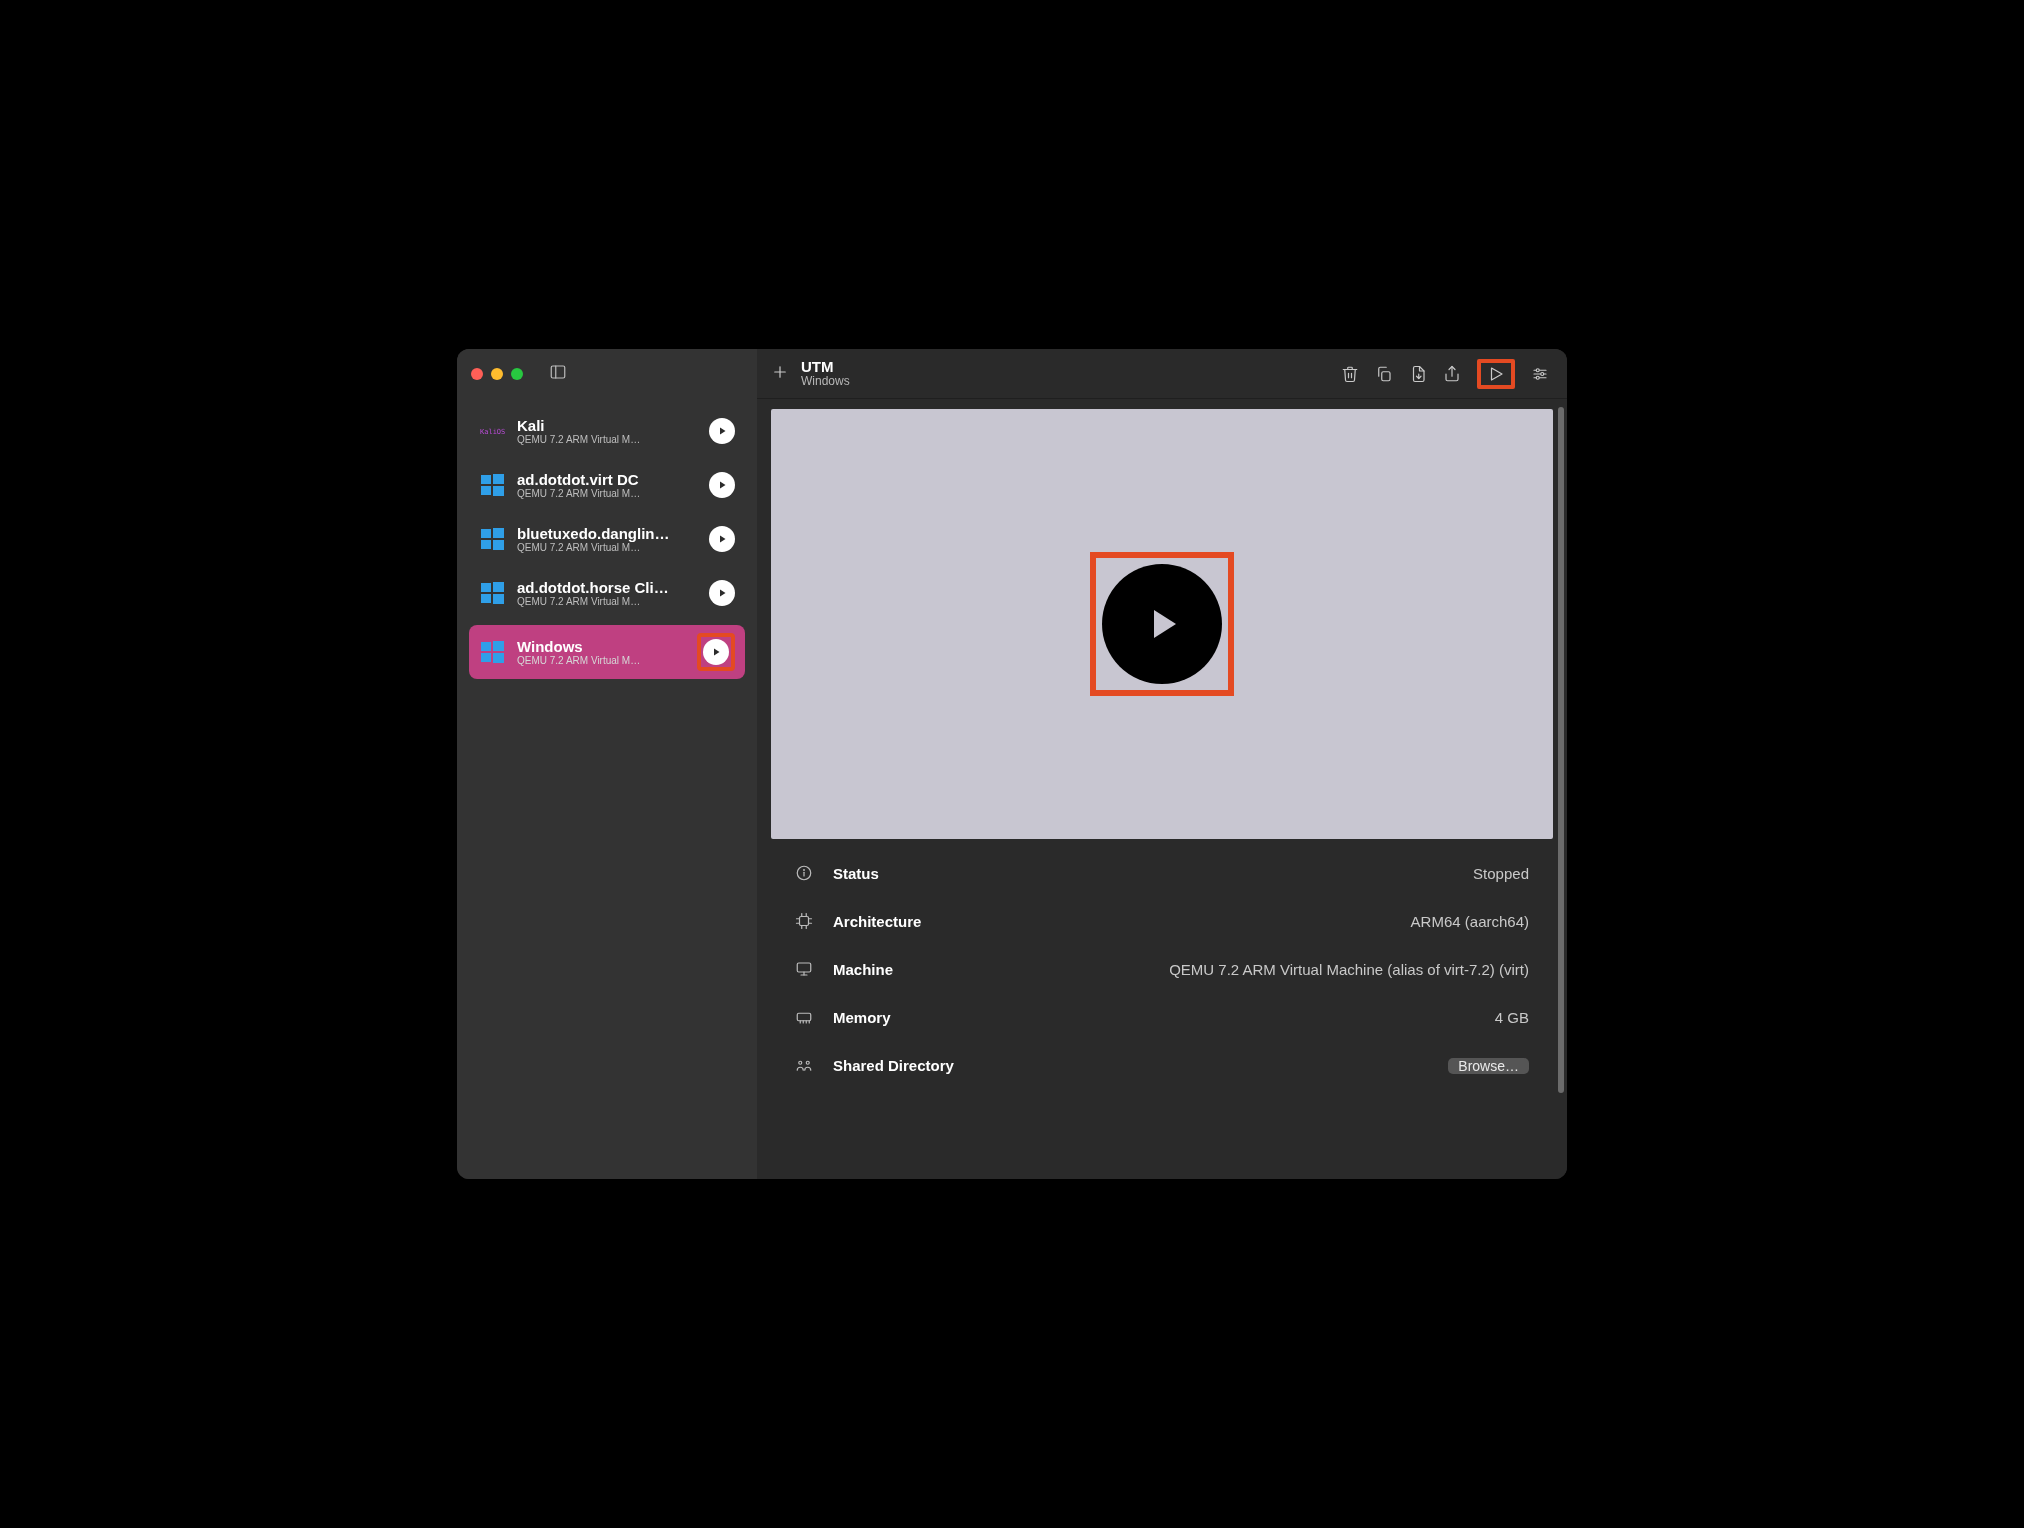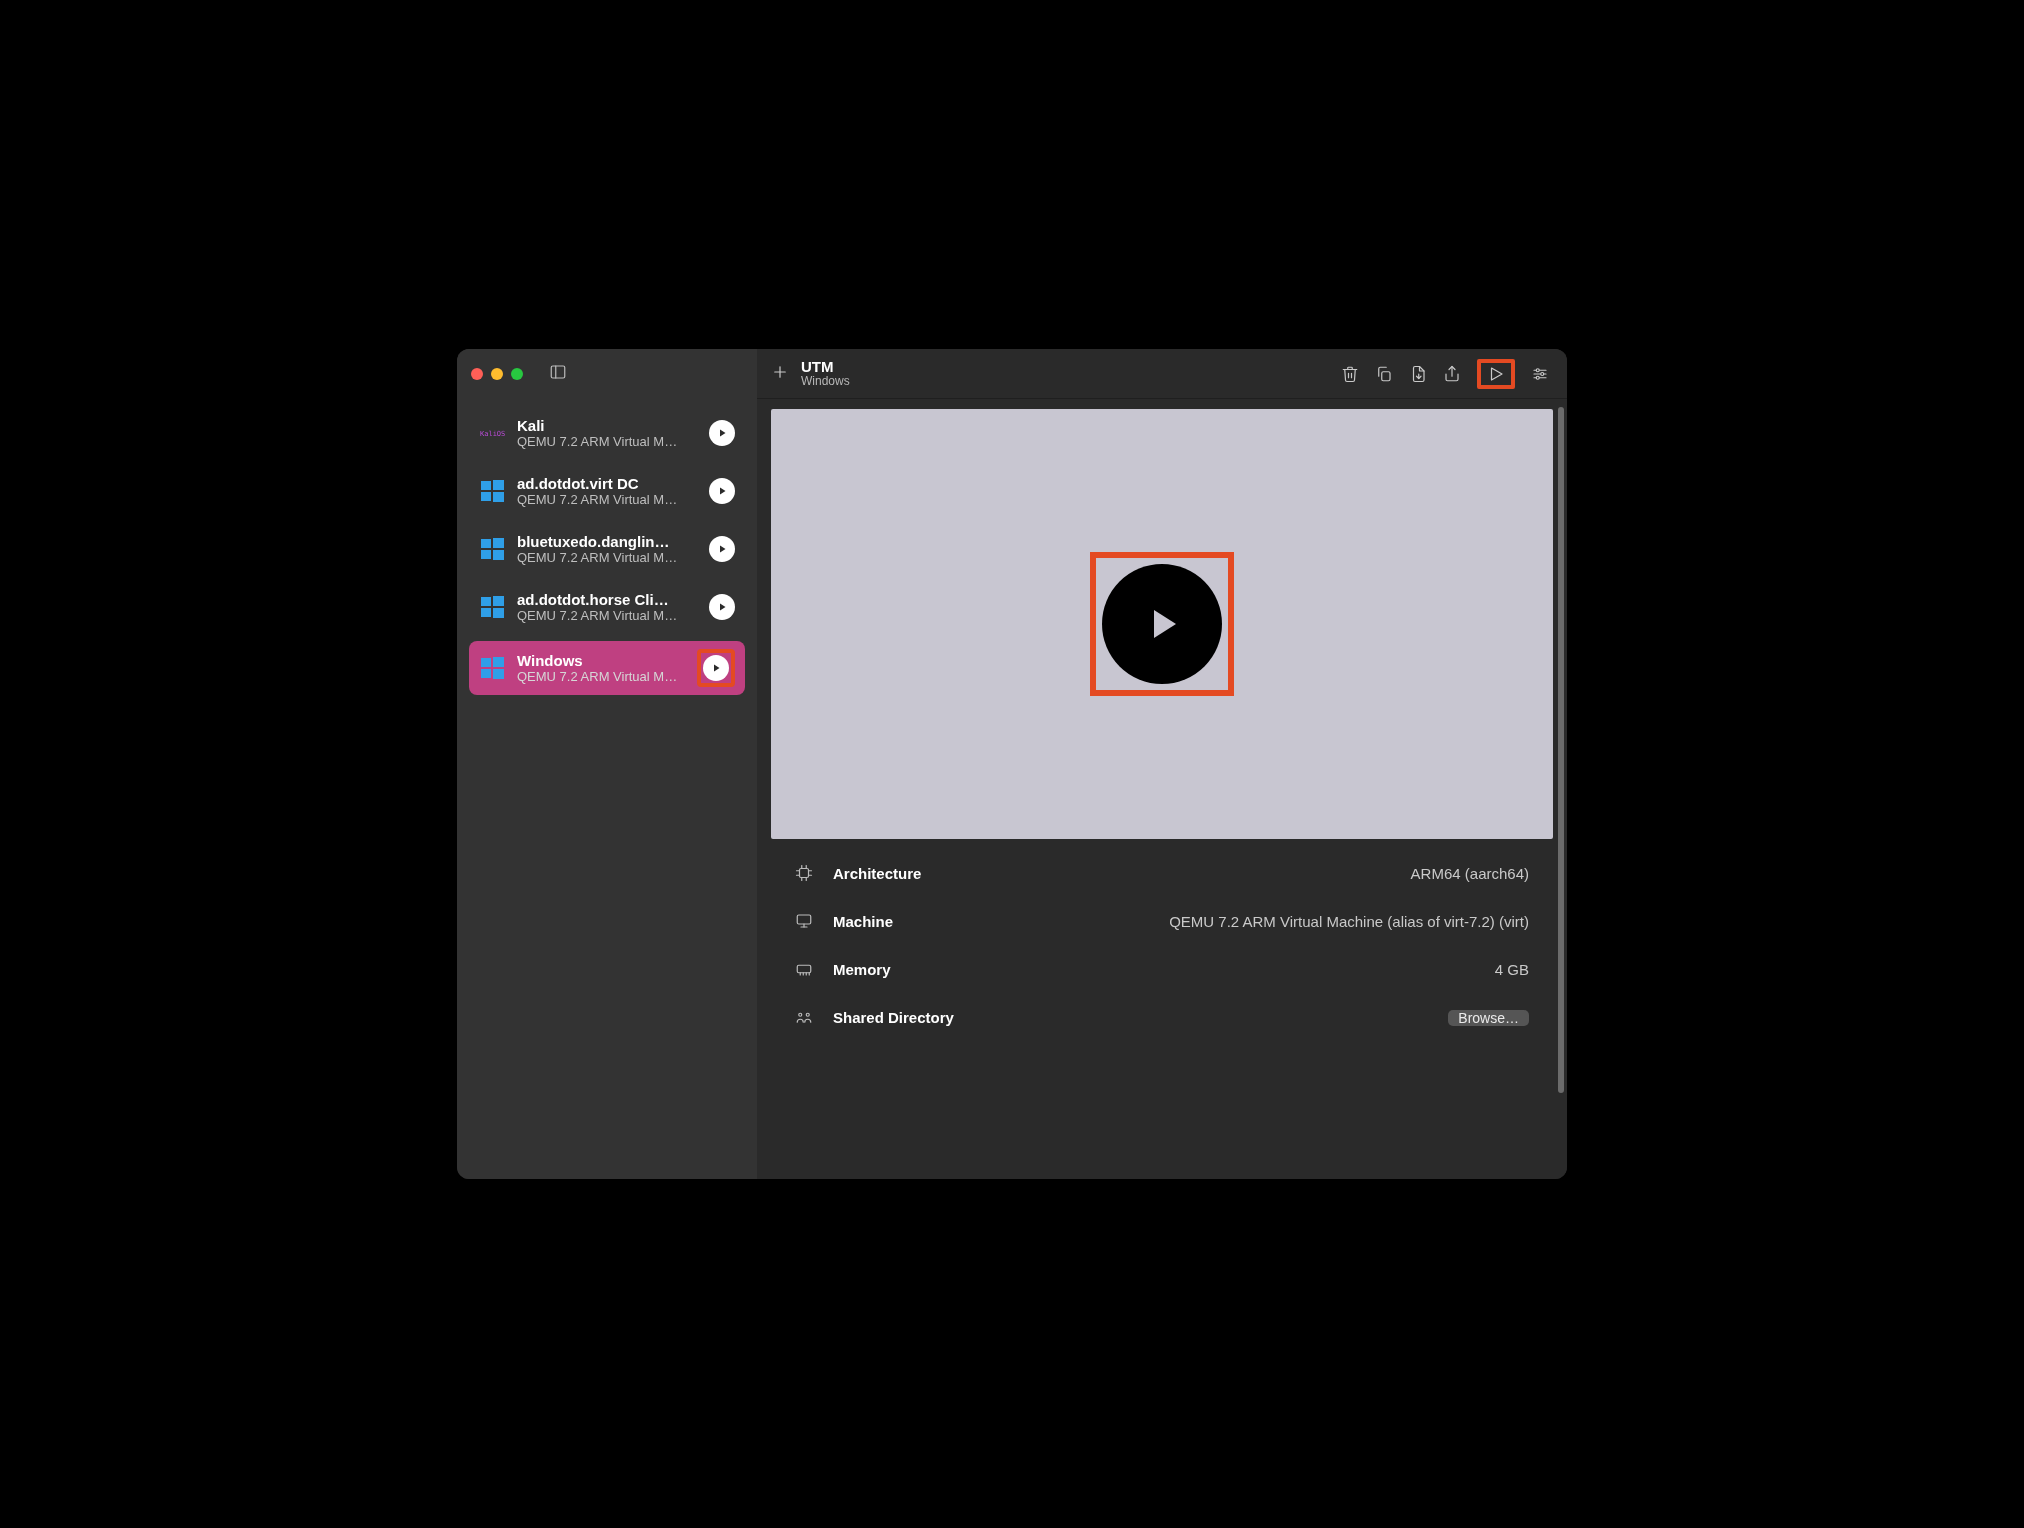--- a/index.html
+++ b/index.html
@@ -62,21 +62,21 @@
     flex: 0 0 28px;
   }
   .vm-text { flex: 1 1 auto; min-width: 0; }
   .vm-name {
     font-weight: 600;
     font-size: 15px;
     color: #fff;
     white-space: nowrap; overflow: hidden; text-overflow: ellipsis;
   }
   .vm-sub {
-    font-size: 13px;
+    font-size: 10px;
     color: #d6d6d6;
     white-space: nowrap; overflow: hidden; text-overflow: ellipsis;
   }
   .vm-item:not(.selected) .vm-sub { color: #bfbfbf; }
   .vm-play {
     width: 26px; height: 26px; border-radius: 50%;
     background: #fff;
     display: flex; align-items: center; justify-content: center;
     flex: 0 0 26px;
   }
@@ -402,20 +402,31 @@
           <span class="big-play">
             <svg width="48" height="48" viewBox="0 0 24 24">
                 <path d="M8 5v14l11-7z"></path>
               </svg>
           </span>
         </span>
       </div>
 
       <div class="details">
 
+        <div class="row">
+          <span class="row-icon">
+            <svg class="ic" viewBox="0 0 24 24">
+                <circle cx="12" cy="12" r="9"></circle>
+                <line x1="12" y1="11" x2="12" y2="16"></line>
+                <circle cx="12" cy="8" r="0.5" fill="currentColor"></circle>
+              </svg>
+          </span>
+          <span class="row-label">Status</span>
+          <span class="row-value">Stopped</span>
+        </div>
 
         <div class="row">
           <span class="row-icon">
             <svg class="ic" viewBox="0 0 24 24">
                 <rect x="6" y="6" width="12" height="12" rx="2"></rect>
                 <line x1="9" y1="2" x2="9" y2="6"></line>
                 <line x1="15" y1="2" x2="15" y2="6"></line>
                 <line x1="9" y1="18" x2="9" y2="22"></line>
                 <line x1="15" y1="18" x2="15" y2="22"></line>
                 <line x1="2" y1="9" x2="6" y2="9"></line>

